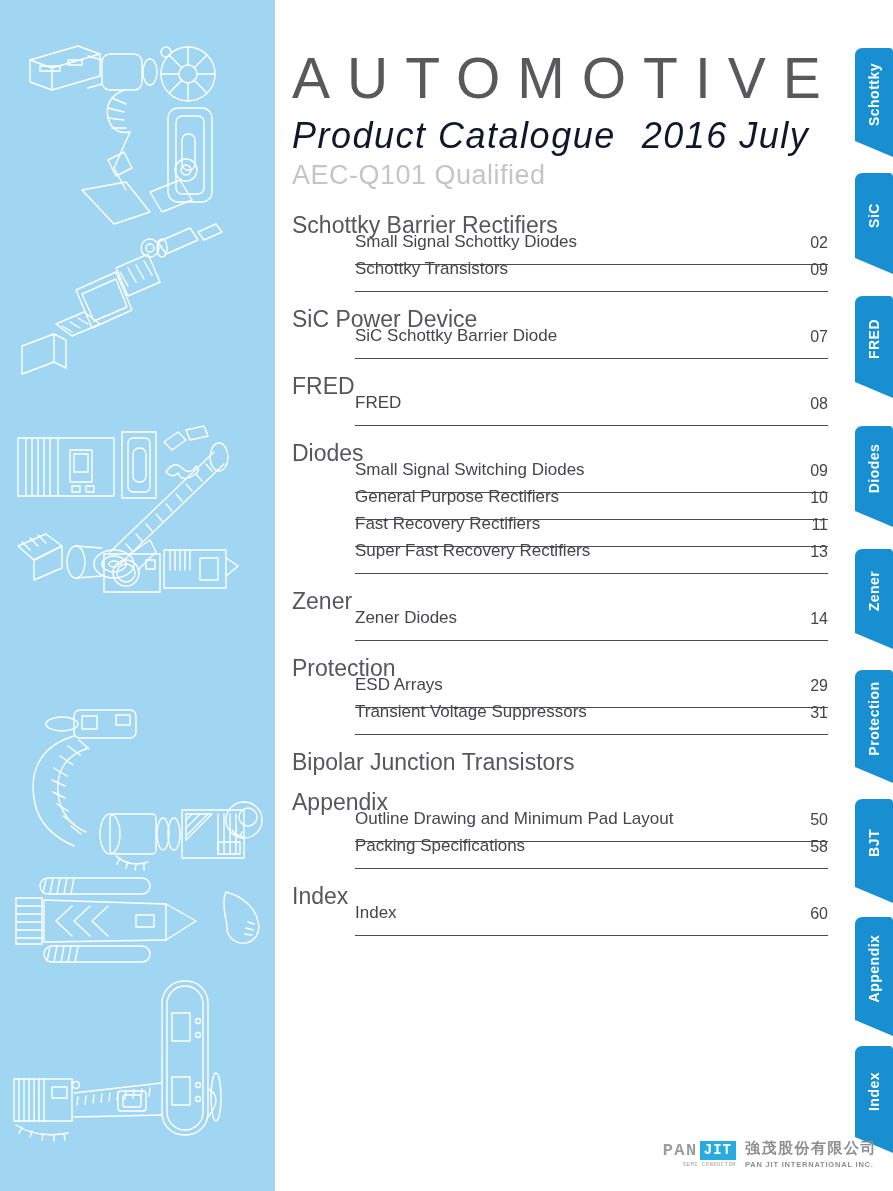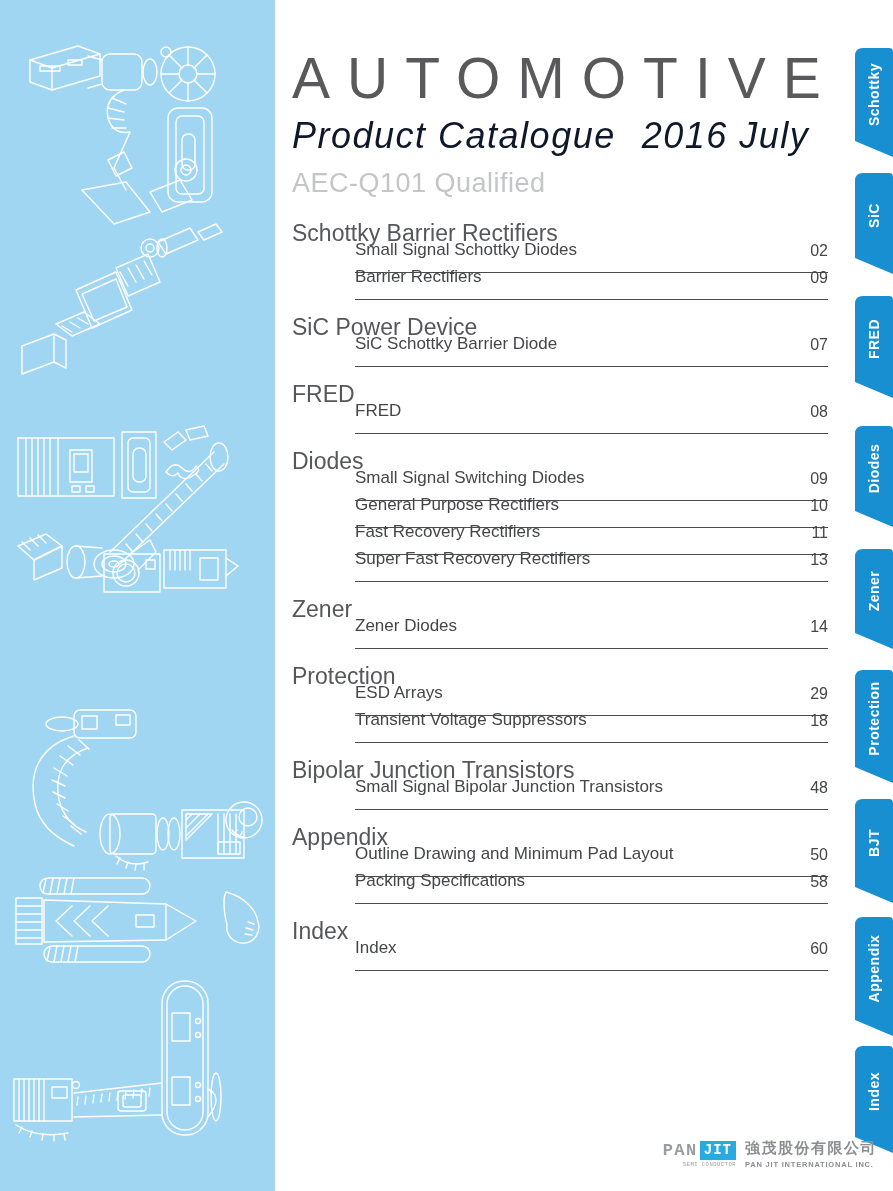--- a/index.html
+++ b/index.html
@@ -23,21 +23,21 @@
   .main-title {
     font-size:57px; line-height:64px; font-weight:400;
     color:#59595b; letter-spacing:17px; white-space:nowrap;
   }
   .subtitle-row {
     display:flex; gap:26px; margin-top:4px;
     font-size:36px; line-height:44px; font-weight:400;
     color:#0f172a; letter-spacing:1.5px; white-space:nowrap;font-style:italic;
   }
   .qualification {
-    margin-top:8px; font-size:27px; line-height:34px;
+    font-size:27px; line-height:34px;
     color:#c4c5c7; letter-spacing:0.5px; font-weight:400;
   }
 
   
   .toc { margin-top:20px; }
   .toc-section { }
   .toc-heading {
     margin-top:14px; font-size:23px; line-height:26px;
     color:#56575a; font-weight:400;
   }
@@ -251,21 +251,21 @@
     <div class="toc">
   <div class="toc-section">
     <div class="toc-heading">Schottky Barrier Rectifiers</div>
     <ul class="toc-items">
   <li class="toc-item">
     <span class="toc-item-label">Small Signal Schottky Diodes</span>
     <span class="toc-item-page">02</span>
   </li>
 
   <li class="toc-item">
-    <span class="toc-item-label">Barrier Rectifiers</span>
+    <span class="toc-item-label">Schottky Transistors</span>
     <span class="toc-item-page">09</span>
   </li>
 </ul>
   </div>
 
   <div class="toc-section">
     <div class="toc-heading">SiC Power Device</div>
     <ul class="toc-items">
   <li class="toc-item">
     <span class="toc-item-label">SiC Schottky Barrier Diode</span>
@@ -323,33 +323,27 @@
   <div class="toc-section">
     <div class="toc-heading">Protection</div>
     <ul class="toc-items">
   <li class="toc-item">
     <span class="toc-item-label">ESD Arrays</span>
     <span class="toc-item-page">29</span>
   </li>
 
   <li class="toc-item">
     <span class="toc-item-label">Transient Voltage Suppressors</span>
-    <span class="toc-item-page">18</span>
+    <span class="toc-item-page">31</span>
   </li>
 </ul>
   </div>
 
   <div class="toc-section">
     <div class="toc-heading">Bipolar Junction Transistors</div>
-    <ul class="toc-items">
-  <li class="toc-item">
-    <span class="toc-item-label">Small Signal Bipolar Junction Transistors</span>
-    <span class="toc-item-page">48</span>
-  </li>
-</ul>
   </div>
 
   <div class="toc-section">
     <div class="toc-heading">Appendix</div>
     <ul class="toc-items">
   <li class="toc-item">
     <span class="toc-item-label">Outline Drawing and Minimum Pad Layout</span>
     <span class="toc-item-page">50</span>
   </li>
 

